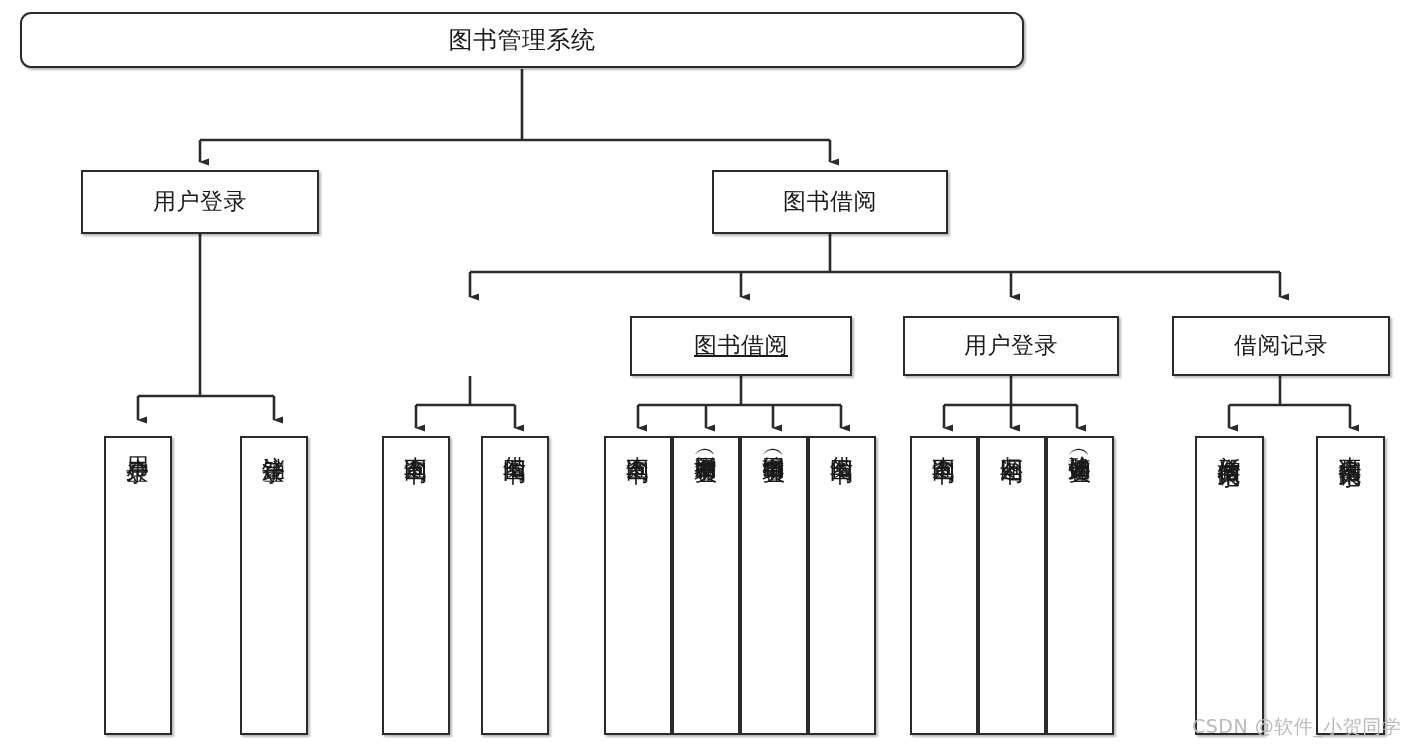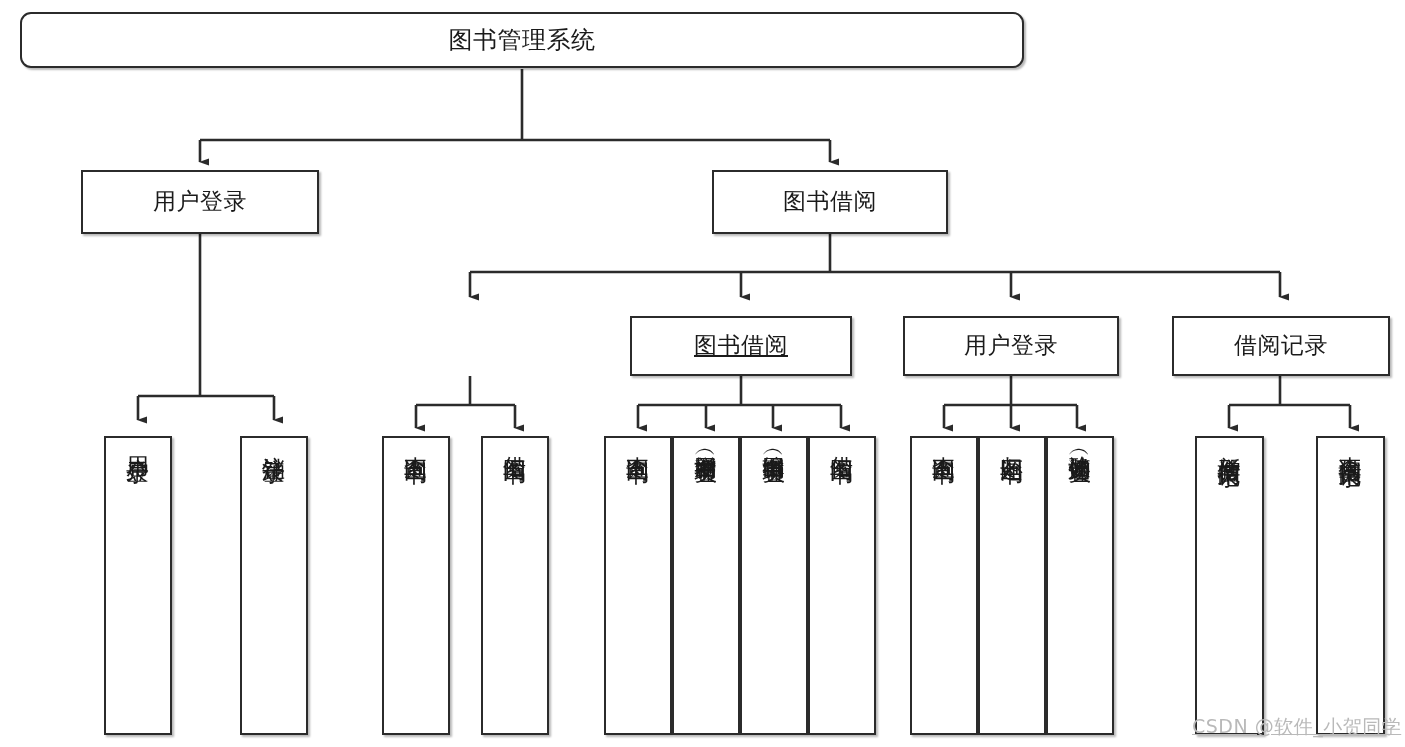--- a/index.html
+++ b/index.html
@@ -75,21 +75,20 @@
     letter-spacing: 1px;
   }
   .watermark {
     position: absolute;
     font-size: 19px;
     color: #b9b9b9;
     white-space: nowrap;
     z-index: 5;
     letter-spacing: 0.5px;
     font-family: "DejaVu Sans", "Liberation Sans", sans-serif;
-    text-decoration: underline;
   }
 </style>
 </head>
 <body>
 
 <div id="diagram-root">
 
   <svg id="connector-layer" viewBox="0 0 1405 747" width="1405" height="747" xmlns="http://www.w3.org/2000/svg">
     <defs>
       <marker id="arrowhead" markerWidth="8" markerHeight="10" refX="3.6" refY="9" orient="auto" markerUnits="userSpaceOnUse">

